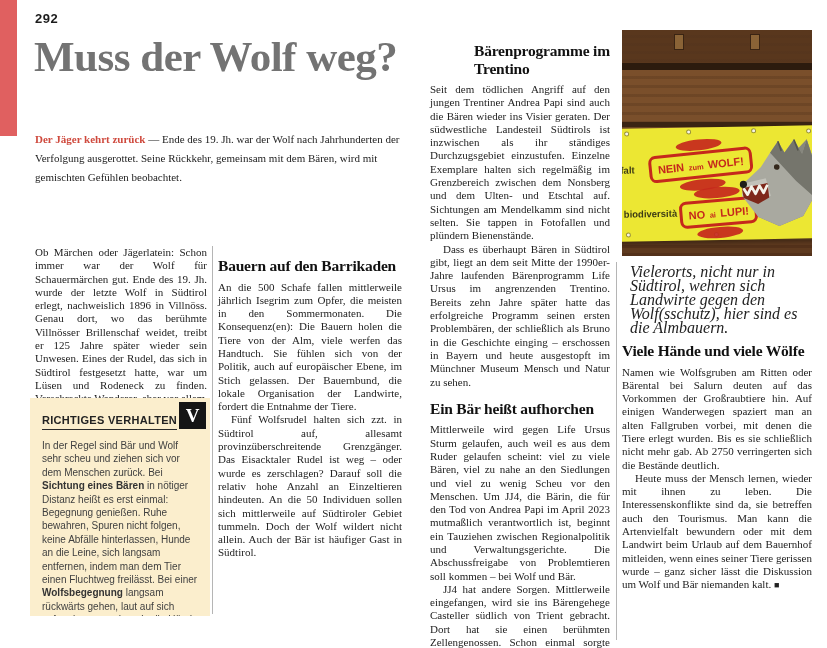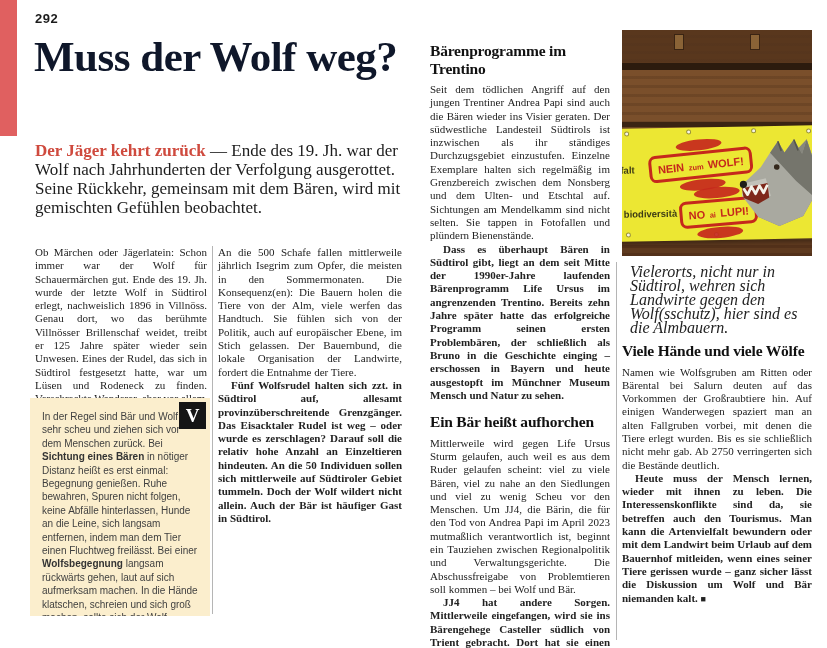--- a/index.html
+++ b/index.html
@@ -8,32 +8,32 @@
     -webkit-font-smoothing:antialiased; }
   .abs { position:absolute; }
 
   
   .red-bar { left:0; top:0; width:17px; height:136px; background:#e06060; }
 
   .page-number { left:35px; top:11px; font-family:"Liberation Sans",sans-serif;
     font-weight:bold; font-size:13px; letter-spacing:.5px; }
 
   .headline { left:34px; top:34px; width:380px; font-weight:bold;
-    font-size:43px; line-height:46px; letter-spacing:-0.5px; color:#0f172a; }
+    font-size:43px; line-height:46px; letter-spacing:-0.5px; color:#737373; }
 
-  .lead { left:35px; top:141px; width:368px; font-size:17px; line-height:19px; }
+  .lead { left:35px; top:130px; width:368px; font-size:11px; line-height:19px; }
   .lead .kicker { color:#cf4a3e; font-weight:bold; }
 
   .bodytext { font-size:11px; line-height:13.3px; text-align:justify;
     hyphens:auto; -webkit-hyphens:auto; color:#222; }
   .bodytext p { margin:0; }
-  .bodytext p.indent { text-indent:13px;font-weight:bold; }
+  .bodytext p.indent { text-indent:13px; }
   .colhead { font-weight:bold; font-size:15.5px; line-height:17.5px;
     letter-spacing:-0.2px; color:#111; margin:11px 0 6px 0; text-align:left; }
-  .colhead.first { margin-top:0; }
+  .colhead.first { margin-top:0;margin-left:44px; }
 
   .col1 { left:35px; top:246px; width:172px; }
   .col2 { left:218px; top:246px; width:184px; }
   .col3 { left:430px; top:42px; width:180px; }
   .col4text { left:622px; top:331px; width:190px; }
 
   .vrule { width:1px; background:#b5b5b5; }
   .rule-a { left:212px; top:246px; height:368px; }
   .rule-b { left:616px; top:262px; height:378px; }
 
@@ -102,25 +102,27 @@
 
 <p class="abs lead"><span class="kicker">Der Jäger kehrt zurück</span><span> — </span><span>Ende des 19. Jh. war der Wolf nach Jahrhunderten der Verfolgung ausgerottet. Seine Rückkehr, gemeinsam mit dem Bären, wird mit gemischten Gefühlen beobachtet.</span></p>
 
 <div class="abs bodytext col1">
   <p>Ob Märchen oder Jägerlatein: Schon immer war der Wolf für Schauermärchen gut. Ende des 19. Jh. wurde der letzte Wolf in Südtirol erlegt, nachweislich 1896 in Villnöss. Genau dort, wo das berühmte Villnösser Brillenschaf weidet, treibt er 125 Jahre später wieder sein Unwesen. Eines der Rudel, das sich in Südtirol festgesetzt hatte, war um Lüsen und Rodeneck zu finden. Verschreckte Wanderer, aber vor allem</p>
 </div>
 
 <div class="abs vrule rule-a"></div>
 
 <div class="abs infobox">
+  <div class="infobox-title">RICHTIGES VERHALTEN</div>
   <div class="infobox-badge">V</div>
   <p class="infobox-text"><span>In der Regel sind Bär und Wolf sehr scheu und ziehen sich vor dem Menschen zurück. Bei </span><b>Sichtung eines Bären</b><span> in nötiger Distanz heißt es erst einmal: Begegnung genießen. Ruhe bewahren, Spuren nicht folgen, keine Abfälle hinterlassen, Hunde an die Leine, sich langsam entfernen, indem man dem Tier einen Fluchtweg freilässt. Bei einer </span><b>Wolfsbegegnung</b><span> langsam rückwärts gehen, laut auf sich aufmerksam machen. In die Hände klatschen, schreien und sich groß machen, sollte sich der Wolf nähern.</span></p>
 </div>
 
 <div class="abs bodytext col2">
+  <h2 class="colhead">Bauern auf den Barrikaden</h2>
   <p>An die 500 Schafe fallen mittlerweile jährlich Isegrim zum Opfer, die meisten in den Sommermonaten. Die Konsequenz(en): Die Bauern holen die Tiere von der Alm, viele werfen das Handtuch. Sie fühlen sich von der Politik, auch auf europäischer Ebene, im Stich gelassen. Der Bauernbund, die lokale Organisation der Landwirte, fordert die Entnahme der Tiere.</p>
   <p class="indent">Fünf Wolfsrudel halten sich zzt. in Südtirol auf, allesamt provinzüberschreitende Grenzgänger. Das Eisacktaler Rudel ist weg – oder wurde es zerschlagen? Darauf soll die relativ hohe Anzahl an Einzeltieren hindeuten. An die 50 Individuen sollen sich mittlerweile auf Südtiroler Gebiet tummeln. Doch der Wolf wildert nicht allein. Auch der Bär ist häufiger Gast in Südtirol.</p>
 </div>
 
 <div class="abs bodytext col3">
   <h2 class="colhead first">Bärenprogramme im Trentino</h2>
   <p>Seit dem tödlichen Angriff auf den jungen Trentiner Andrea Papi sind auch die Bären wieder ins Visier geraten. Der südwestliche Landesteil Südtirols ist inzwischen als ihr ständiges Durchzugsgebiet einzustufen. Einzelne Exemplare halten sich regelmäßig im Grenzbereich zwischen dem Nonsberg und dem Ulten- und Etschtal auf. Sichtungen am Mendelkamm sind nicht selten. Sie tappen in Fotofallen und plündern Bienenstände.</p>
   <p class="indent">Dass es überhaupt Bären in Südtirol gibt, liegt an dem seit Mitte der 1990er-Jahre laufenden Bärenprogramm Life Ursus im angrenzenden Trentino. Bereits zehn Jahre später hatte das erfolgreiche Programm seinen ersten Problembären, der schließlich als Bruno in die Geschichte einging – erschossen in Bayern und heute ausgestopft im Münchner Museum Mensch und Natur zu sehen.</p>
   <h2 class="colhead">Ein Bär heißt aufhorchen</h2>
   <p>Mittlerweile wird gegen Life Ursus Sturm gelaufen, auch weil es aus dem Ruder gelaufen scheint: viel zu viele Bären, viel zu nahe an den Siedlungen und viel zu wenig Scheu vor den Menschen. Um JJ4, die Bärin, die für den Tod von Andrea Papi im April 2023 mutmaßlich verantwortlich ist, beginnt ein Tauziehen zwischen Regionalpolitik und Verwaltungsgerichte. Die Abschussfreigabe von Problemtieren soll kommen – bei Wolf und Bär.</p>

